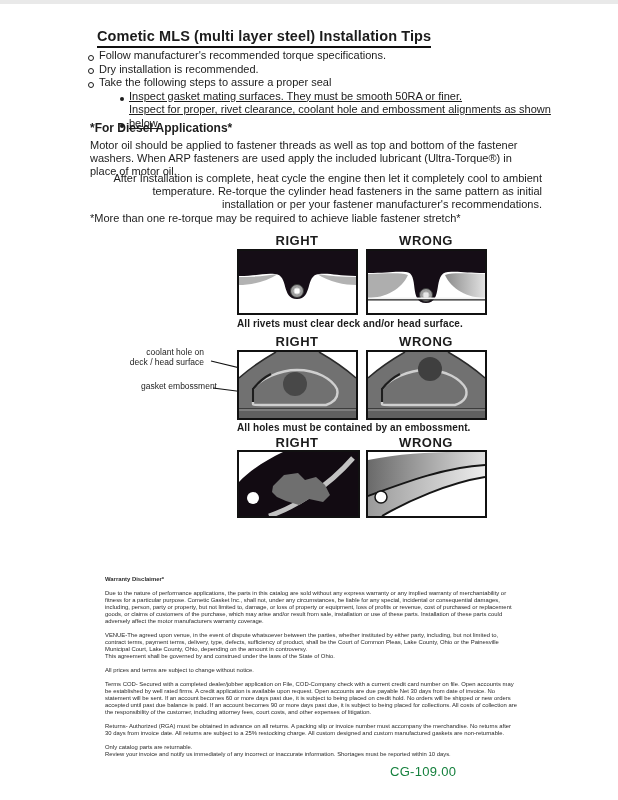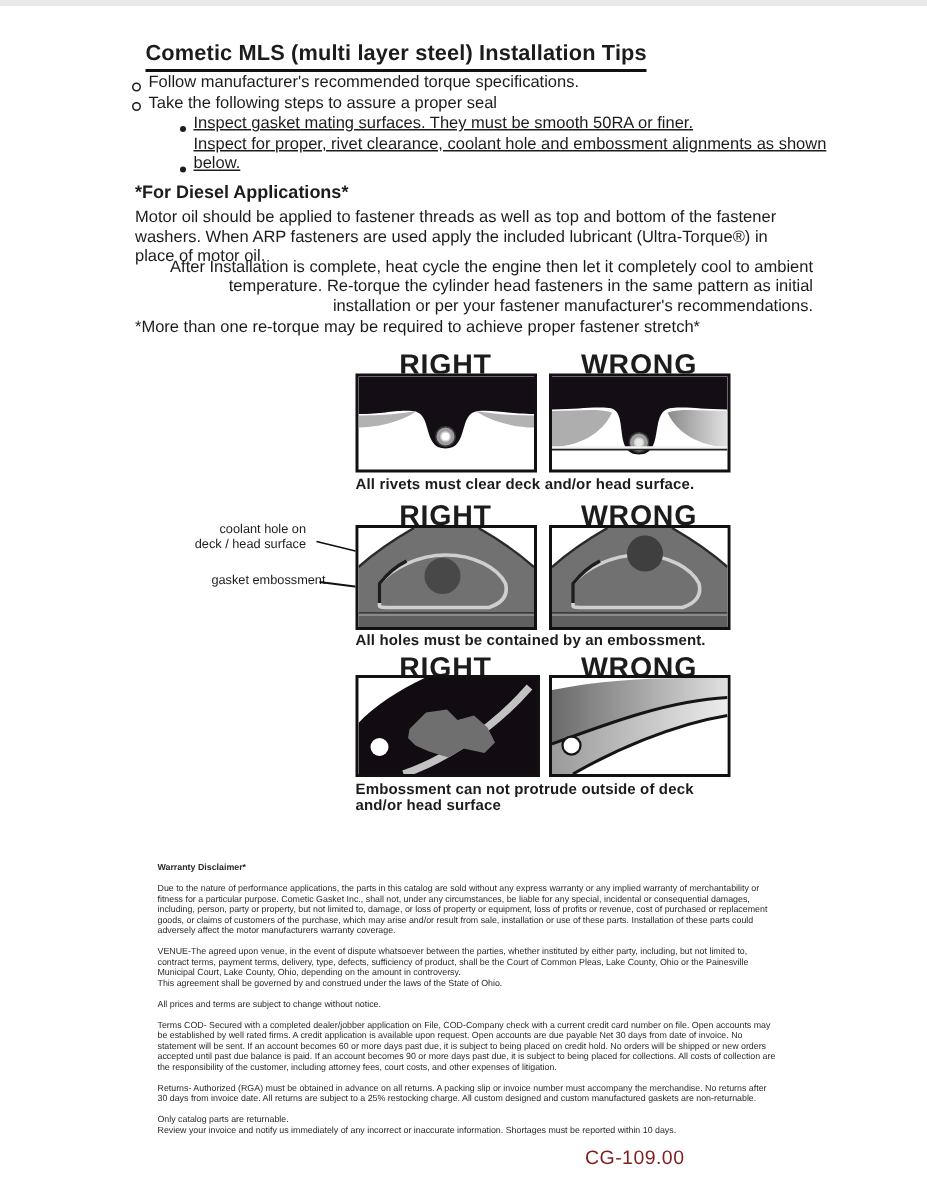--- a/index.html
+++ b/index.html
@@ -20,62 +20,66 @@
   .ring{flex:0 0 auto;width:4px;height:4px;border:1px solid #1c1c1c;border-radius:50%;margin-right:5px;position:relative;top:-2px;}
   .sub{margin-left:32px;text-decoration:underline;}
   .dot{flex:0 0 auto;width:4px;height:4px;background:#1c1c1c;border-radius:50%;margin-right:5px;position:relative;top:-2px;}
   
   .diesel-h{left:90px;top:117px;font-size:12px;font-weight:bold;}
   .para{font-size:11px;line-height:13px;width:438px;}
   .p1{left:90px;top:135px;}
   .p2{left:104px;top:168px;text-align:right;}
   .note{left:90px;top:208px;font-size:11px;}
   
-  .dg-label{font-size:19px;font-weight:600;width:120px;text-align:center;letter-spacing:.5px;}
+  .dg-label{font-size:13px;font-weight:600;width:120px;text-align:center;letter-spacing:.5px;}
   .panel{border:2px solid #111;background:#fff;box-sizing:border-box;}
   .caption{font-size:10px;font-weight:600;letter-spacing:.1px;}
   .pre{white-space:pre-line;}
   .ann{font-size:8.5px;text-align:right;width:100px;line-height:10px;}
   svg{display:block;}
   
   .legal{left:105px;top:572px;width:414px;font-size:5.9px;line-height:7px;color:#2a2a2a;}
   .legal h4{margin:0 0 7px 0;font-size:5.9px;}
   .legal p{margin:0 0 7px 0;white-space:pre-line;}
-  .footer{left:390px;top:760px;font-size:13px;color:#7f1d1d;letter-spacing:.3px;}
+  .footer{left:390px;top:760px;font-size:13px;color:#15803d;letter-spacing:.3px;}
 </style>
 </head>
 <body>
 
 <div class="page">
 
   <div class="abs title">Cometic MLS (multi layer steel) Installation Tips</div>
 
   <div class="abs bullets">
     <div class="b-row">
       <span class="ring"></span>
       <span>Follow manufacturer's recommended torque specifications.</span>
     </div>
     <div class="b-row">
       <span class="ring"></span>
+      <span>Dry installation is recommended.</span>
+    </div>
+    <div class="b-row">
+      <span class="ring"></span>
       <span>Take the following steps to assure a proper seal</span>
     </div>
     <div class="b-row sub">
       <span class="dot"></span>
       <span>Inspect gasket mating surfaces.  They must be smooth 50RA or finer.</span>
     </div>
     <div class="b-row sub">
       <span class="dot"></span>
       <span>Inspect for proper, rivet clearance, coolant hole and embossment alignments as shown below.</span>
     </div>
   </div>
 
   <div class="abs diesel-h">*For Diesel Applications*</div>
   <div class="abs para p1">Motor oil should be applied to fastener threads as well as top and bottom of the fastener washers. When ARP fasteners are used apply the included lubricant (Ultra-Torque®) in place of motor oil.</div>
   <div class="abs para p2">After Installation is complete, heat cycle the engine then let it completely cool to ambient temperature. Re-torque the cylinder head fasteners in the same pattern as initial installation or per your fastener manufacturer's recommendations.</div>
-  <div class="abs note">*More than one re-torque may be required to achieve proper fastener stretch*</div>
+  <div class="abs note">*More than one re-torque may be required to achieve liable fastener stretch*</div>
 
   <div class="abs dg-label" style="left:237px;top:229px;">RIGHT</div>
   <div class="abs dg-label" style="left:366px;top:229px;">WRONG</div>
 
   <div class="abs panel" style="left:237px;top:245px;width:121px;height:66px;">
     <svg width="117" height="62" viewBox="0 0 117 62">
       <path d="M0,0 H117 V25 C98,25 92,22 80,23 C66,24 74,48 58,48 C42,48 50,24 36,23 C24,22 18,25 0,25 Z" fill="#150d16"></path>
       <path d="M0,26 C14,26 27,25 39,23 C27,31 11,34 0,34 Z" fill="#b2b2b2"></path>
       <path d="M117,26 C103,26 90,25 78,23 C90,31 106,34 117,34 Z" fill="#b2b2b2"></path>
       <circle cx="58" cy="40" r="6.5" fill="#9d9d9d" stroke="#3a3a3a" stroke-width="1"></circle>
@@ -175,22 +179,20 @@
       </defs>
       <rect x="0" y="0" width="117" height="64" fill="#ffffff"></rect>
       <path d="M0,8 C30,2 60,0 90,0 L117,0 V13 C78,15 38,30 0,44 Z" fill="url(#g3a)"></path>
       <path d="M0,44 C38,30 78,15 117,13 L117,25 C80,31 40,49 14,64 L0,64 Z" fill="url(#g3b)"></path>
       <path d="M0,44 C38,30 78,15 117,13" fill="none" stroke="#151515" stroke-width="2"></path>
       <path d="M14,64 C40,49 80,31 117,25" fill="none" stroke="#151515" stroke-width="2"></path>
       <circle cx="13" cy="45" r="6" fill="#ffffff" stroke="#151515" stroke-width="1.5"></circle>
     </svg>
   </div>
 
-  <div class="abs caption pre" style="left:237px;top:517px;line-height:11px;">Embossment can not protrude outside of deck
-and/or head surface</div>
 
   <div class="abs legal">
     <h4>Warranty Disclaimer*</h4>
     <p>Due to the nature of performance applications, the parts in this catalog are sold without any express warranty or any implied warranty of merchantability or fitness for a particular purpose.  Cometic Gasket Inc., shall not, under any circumstances, be liable for any special, incidental or consequential damages, including, person, party or property, but not limited to, damage, or loss of property or equipment, loss of profits or revenue, cost of purchased or replacement goods, or claims of customers of the purchase, which may arise and/or result from sale, installation or use of these parts.  Installation of these parts could adversely affect the motor manufacturers warranty coverage.</p>
     <p>VENUE-The agreed upon venue, in the event of dispute whatsoever between the parties, whether instituted by either party, including, but not limited to, contract terms, payment terms, delivery, type, defects, sufficiency of product, shall be the Court of Common Pleas, Lake County, Ohio or the Painesville Municipal Court, Lake County, Ohio, depending on the amount in controversy.
 This agreement shall be governed by and construed under the laws of the State of Ohio.</p>
     <p>All prices and terms are subject to change without notice.</p>
     <p>Terms COD- Secured with a completed dealer/jobber application on File, COD-Company check with a current credit card number on file.  Open accounts may be established by well rated firms.  A credit application is available upon request.  Open accounts are due payable Net 30 days from date of invoice.  No statement will be sent.  If an account becomes 60 or more days past due, it is subject to being placed on credit hold.  No orders will be shipped or new orders accepted until past due balance is paid.  If an account becomes 90 or more days past due, it is subject to being placed for collections.  All costs of collection are the responsibility of the customer, including attorney fees, court costs, and other expenses of litigation.</p>
     <p>Returns- Authorized (RGA) must be obtained in advance on all returns.  A packing slip or invoice number must accompany the merchandise.  No returns after 30 days from invoice date.  All returns are subject to a 25% restocking charge.  All custom designed and custom manufactured gaskets are non-returnable.</p>
     <p>Only catalog parts are returnable.

